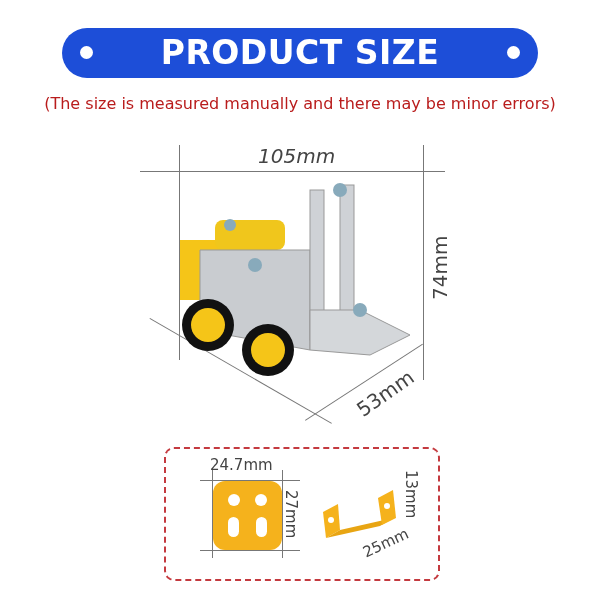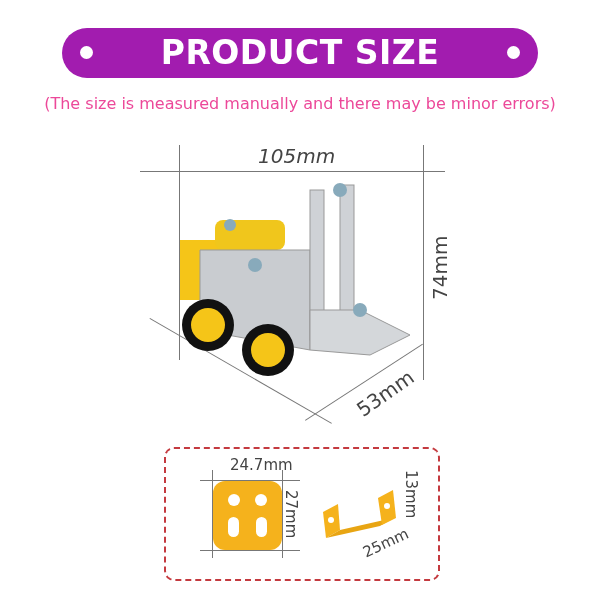--- a/index.html
+++ b/index.html
@@ -1,21 +1,21 @@
 <!DOCTYPE html>
 <html><head>
 <meta charset="utf-8">
 <style>
   html,body{margin:0;padding:0;background:#fff;}
   body{width:600px;height:600px;position:relative;overflow:hidden;font-family:"DejaVu Sans","Liberation Sans",sans-serif;}
-  .banner{position:absolute;left:62px;top:28px;width:476px;height:50px;background:#a21caf;border-radius:25px;}
+  .banner{position:absolute;left:62px;top:28px;width:476px;height:50px;background:#1d4ed8;border-radius:25px;}
   .banner .dot{position:absolute;top:18px;width:13px;height:13px;border-radius:50%;background:#fff;}
   .banner .dot.l{left:18px;} .banner .dot.r{right:18px;}
   .banner .title{position:absolute;left:0;right:0;top:0;line-height:50px;text-align:center;color:#fff;font-weight:bold;font-size:33px;letter-spacing:0.5px;}
-  .subtitle{position:absolute;left:0;right:0;top:94px;text-align:center;color:#ec4899;font-size:16px;}
+  .subtitle{position:absolute;left:0;right:0;top:94px;text-align:center;color:#b91c1c;font-size:16px;}
   .line{position:absolute;background:#777;}
   .dim{position:absolute;color:#444;font-size:20px;}
   .prod{position:absolute;left:160px;top:170px;width:260px;height:220px;}
   .box{position:absolute;left:164px;top:447px;width:272px;height:130px;border:2px dashed #c43a3f;border-radius:10px;}
   .sdim{position:absolute;color:#444;font-size:15px;}
 </style>
 </head>
 <body>
 
 <div class="banner">
@@ -49,21 +49,21 @@
     <circle cx="180" cy="20" r="7" fill="#8ab"></circle>
   <circle cx="200" cy="140" r="7" fill="#8ab"></circle>
     <circle cx="70" cy="55" r="6" fill="#8ab"></circle>
 </svg>
 
 <div class="box"></div>
 <div class="line" style="left:200px;top:480px;width:100px;height:1px;"></div>
 <div class="line" style="left:200px;top:550px;width:100px;height:1px;"></div>
 <div class="line" style="left:212px;top:470px;width:1px;height:88px;"></div>
 <div class="line" style="left:282px;top:470px;width:1px;height:88px;"></div>
-<div class="sdim" style="left:230px;top:456px;">24.7mm</div>
+<div class="sdim" style="left:210px;top:456px;">24.7mm</div>
 <div class="sdim" style="left:300px;top:490px;transform:rotate(90deg);transform-origin:left top;">27mm</div>
 <svg style="position:absolute;left:213px;top:481px;" width="69" height="69" viewBox="0 0 69 69">
   <rect x="0" y="0" width="69" height="69" rx="12" fill="#f5b21c"></rect>
   <circle cx="21" cy="19" r="6" fill="#fff"></circle>
     <circle cx="48" cy="19" r="6" fill="#fff"></circle>
   <rect x="15" y="36" width="11" height="20" rx="5.5" fill="#fff"></rect>
     <rect x="43" y="36" width="11" height="20" rx="5.5" fill="#fff"></rect>
 </svg>
 <svg style="position:absolute;left:318px;top:490px;" width="95" height="60" viewBox="0 0 95 60">
   <polygon points="5,22 20,14 22,40 8,48" fill="#f5b21c"></polygon>

